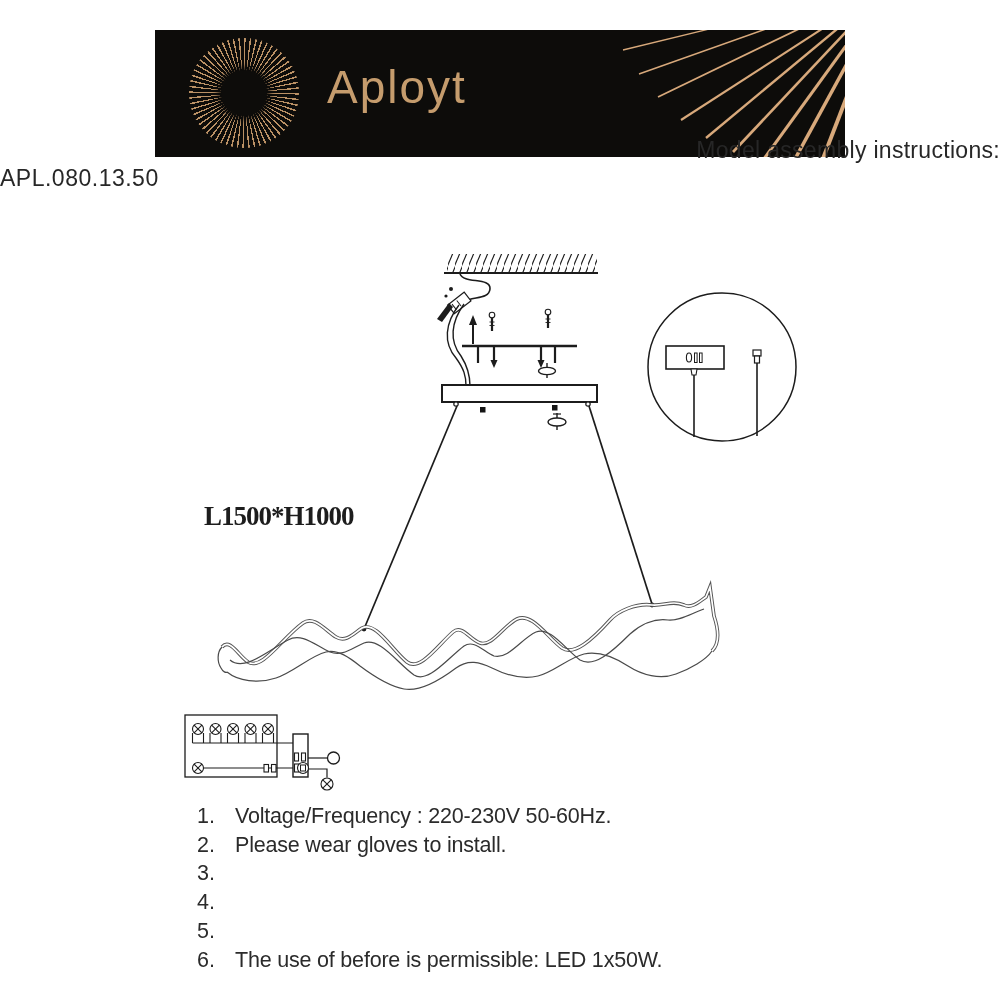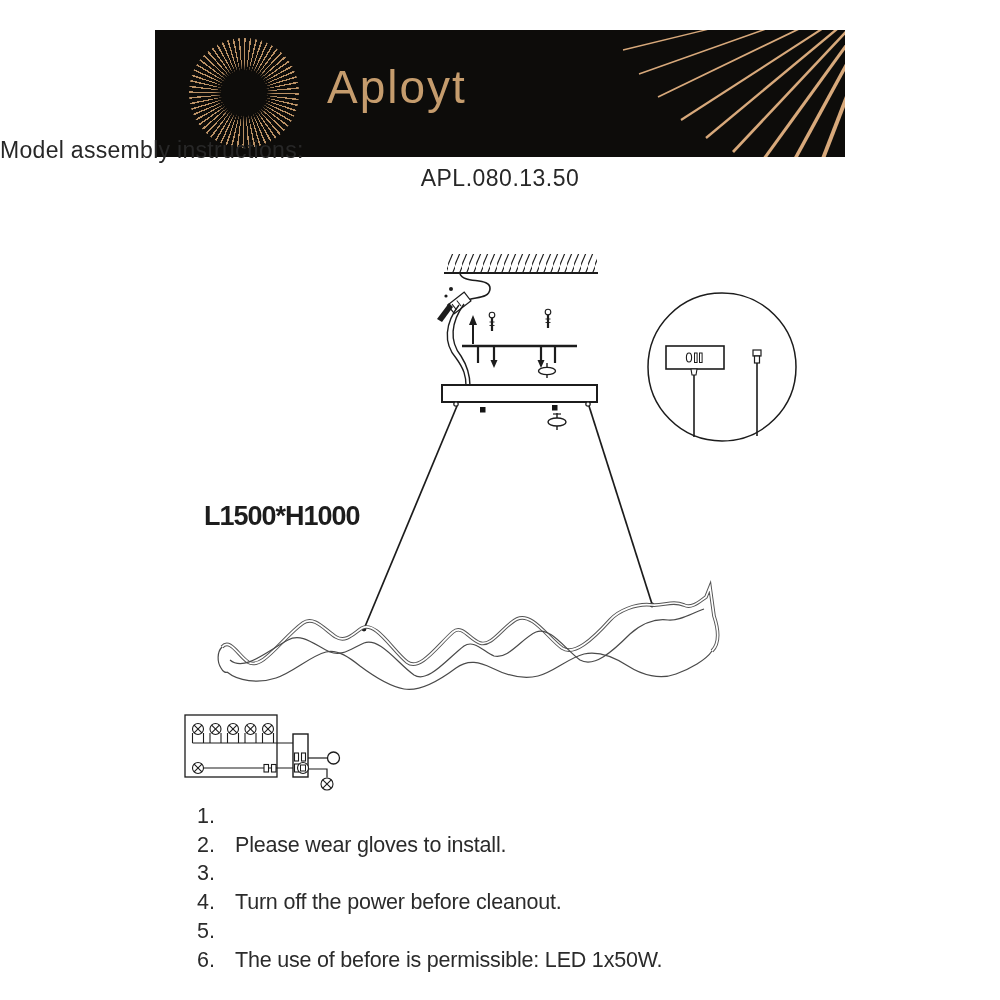--- a/index.html
+++ b/index.html
@@ -8,26 +8,26 @@
 
   
   .banner{position:absolute;left:155px;top:0;width:690px;height:127px;background:#0d0c0a;overflow:hidden;margin-top:30px;}
   .sunburst{position:absolute;left:34px;top:8px;width:110px;height:110px;border-radius:50%;
     background:repeating-conic-gradient(#bb9165 0deg 1.7deg, rgba(0,0,0,0) 1.7deg 6deg);}
   .sunburst::after{content:"";position:absolute;left:29%;top:29%;width:42%;height:42%;border-radius:50%;background:#0d0c0a;box-shadow:0 0 6px 3px #0d0c0a;}
   .brand{position:absolute;left:172px;top:30px;color:#c59c6d;font-size:46px;letter-spacing:2px;font-weight:400;}
   .rays{position:absolute;right:0;top:0;width:690px;height:127px;}
 
   
-  .heading{position:absolute;left:0;top:137px;width:1000px;text-align:left;font-size:23px;color:#272727;letter-spacing:.3px;}
-  .model{position:absolute;left:0;top:165px;width:1000px;text-align:center;font-size:23px;color:#272727;letter-spacing:.5px;}
+  .heading{position:absolute;left:0;top:137px;width:1000px;text-align:right;font-size:23px;color:#272727;letter-spacing:.3px;}
+  .model{position:absolute;left:0;top:165px;width:1000px;text-align:left;font-size:23px;color:#272727;letter-spacing:.5px;}
 
   
   .drawing{position:absolute;left:0;top:0;width:1000px;height:1000px;}
-  .dim-label{position:absolute;left:204px;top:501px;font-family:Liberation Sans, sans-serif;font-size:27px;font-weight:700;color:#1d1d1d;letter-spacing:-1px;}
+  .dim-label{position:absolute;left:204px;top:501px;font-family:Liberation Serif, serif;font-size:27px;font-weight:700;color:#1d1d1d;letter-spacing:-1px;}
 
   
   .instructions{position:absolute;left:197px;top:802px;width:620px;}
   .inst-row{display:flex;font-size:21.5px;line-height:28.7px;color:#2b2b2b;}
   .inst-num{width:38px;flex:0 0 38px;}
   .inst-text{white-space:nowrap;letter-spacing:-0.2px;}
 </style>
 </head>
 <body>
 
@@ -250,31 +250,31 @@
           <line x1="-4.2" y1="4.2" x2="4.2" y2="-4.2"></line>
         </g>
     </g>
   </svg>
 
   <div class="dim-label">L1500*H1000</div>
 
   <div class="instructions">
     <div class="inst-row">
       <span class="inst-num">1.</span>
+      <span class="inst-text">Voltage/Frequency : 220-230V 50-60Hz.</span>
     </div>
     <div class="inst-row">
       <span class="inst-num">2.</span>
       <span class="inst-text">Please wear gloves to install.</span>
     </div>
     <div class="inst-row">
       <span class="inst-num">3.</span>
     </div>
     <div class="inst-row">
       <span class="inst-num">4.</span>
-      <span class="inst-text">Turn off the power before cleanout.</span>
     </div>
     <div class="inst-row">
       <span class="inst-num">5.</span>
     </div>
     <div class="inst-row">
       <span class="inst-num">6.</span>
       <span class="inst-text">The use of before is permissible: LED 1x50W.</span>
     </div>
   </div>
 

